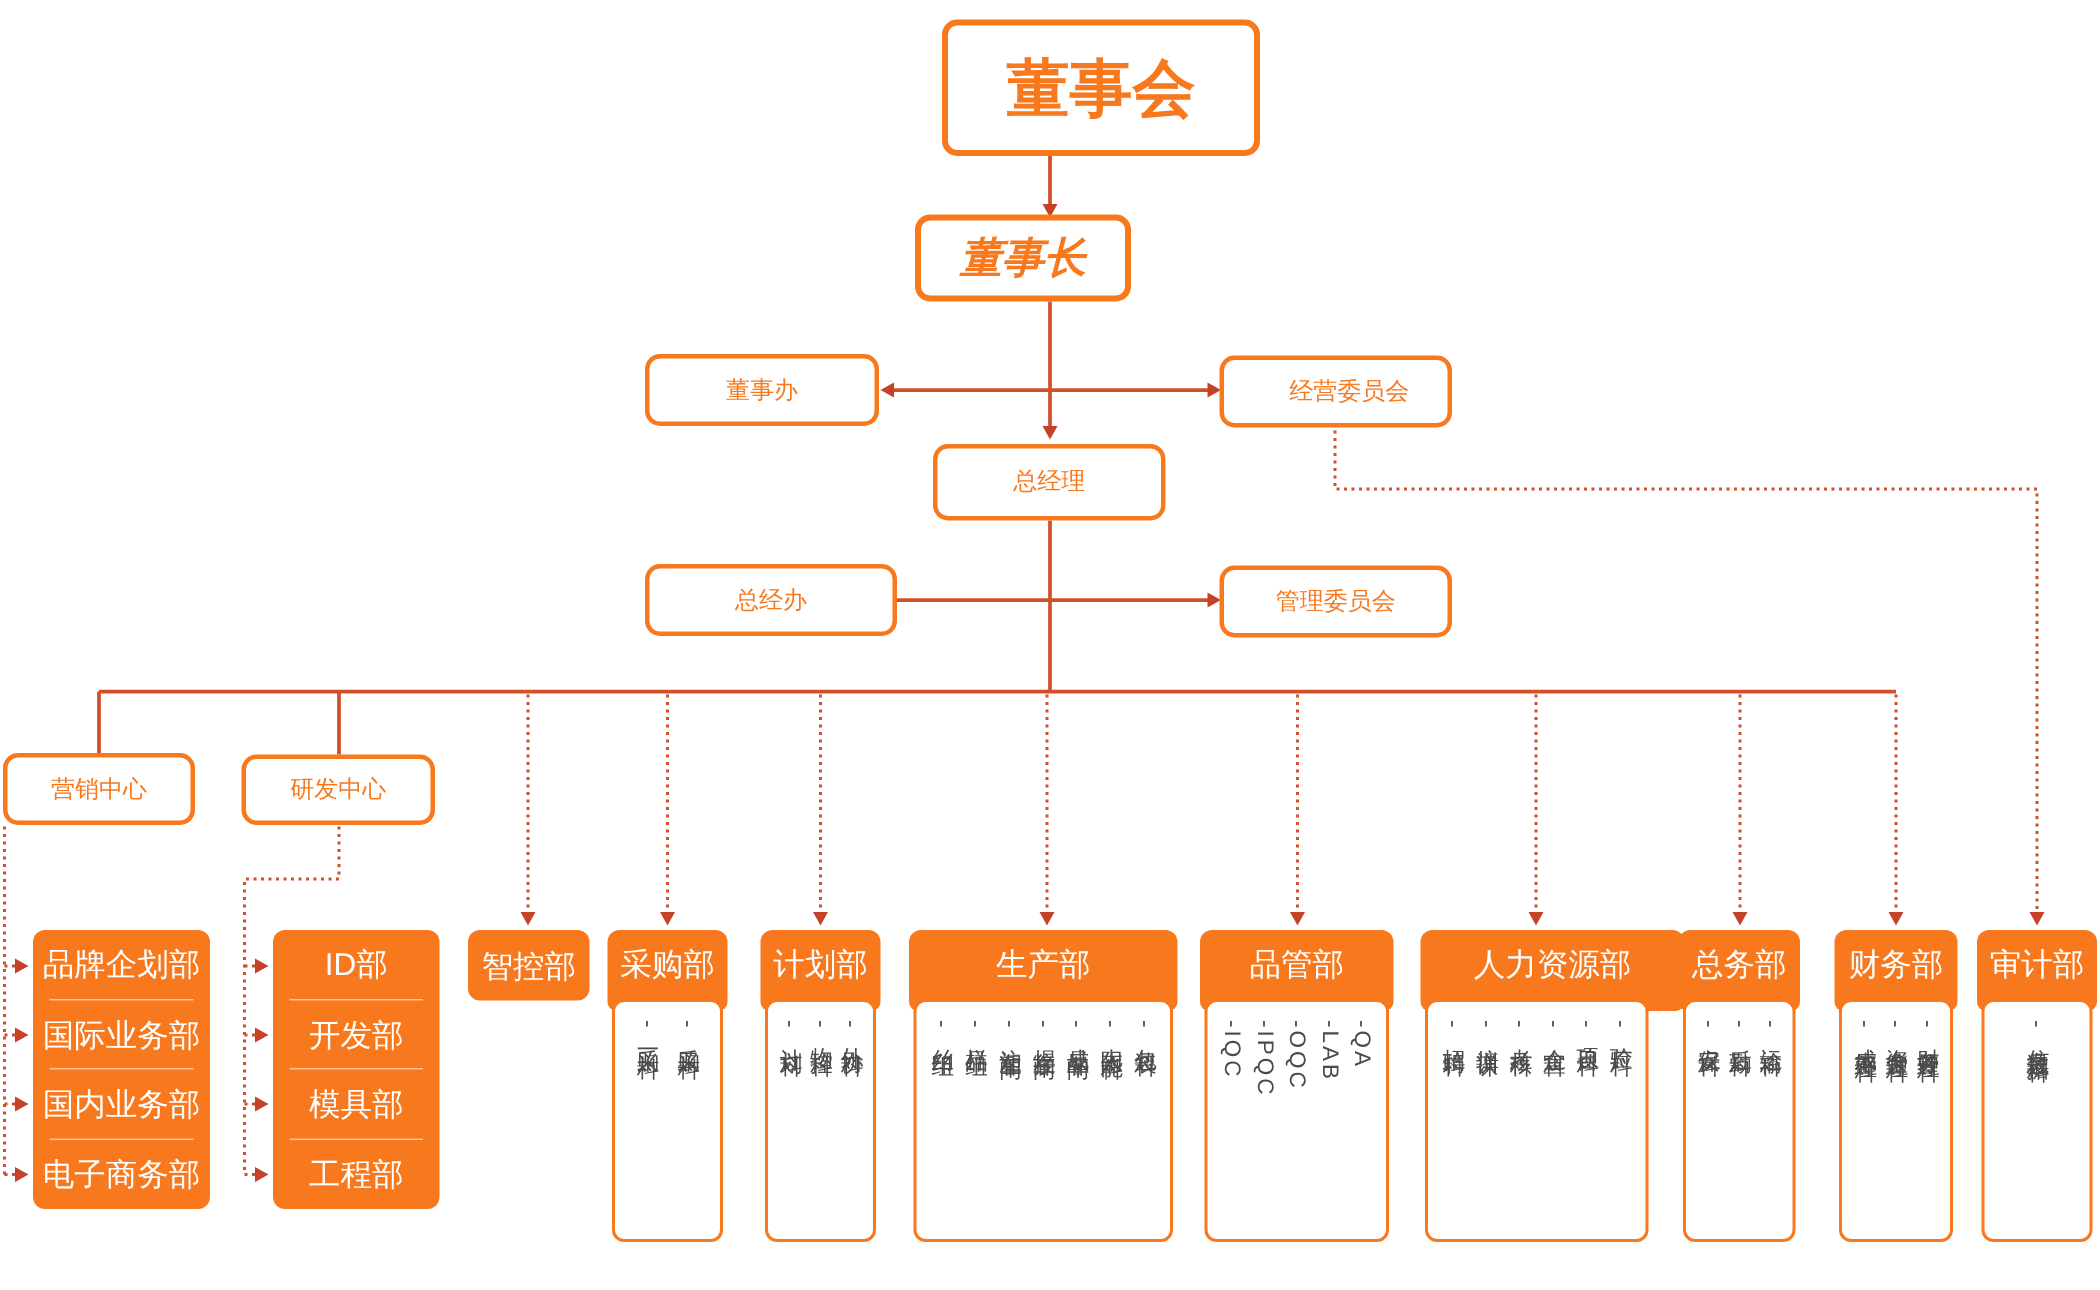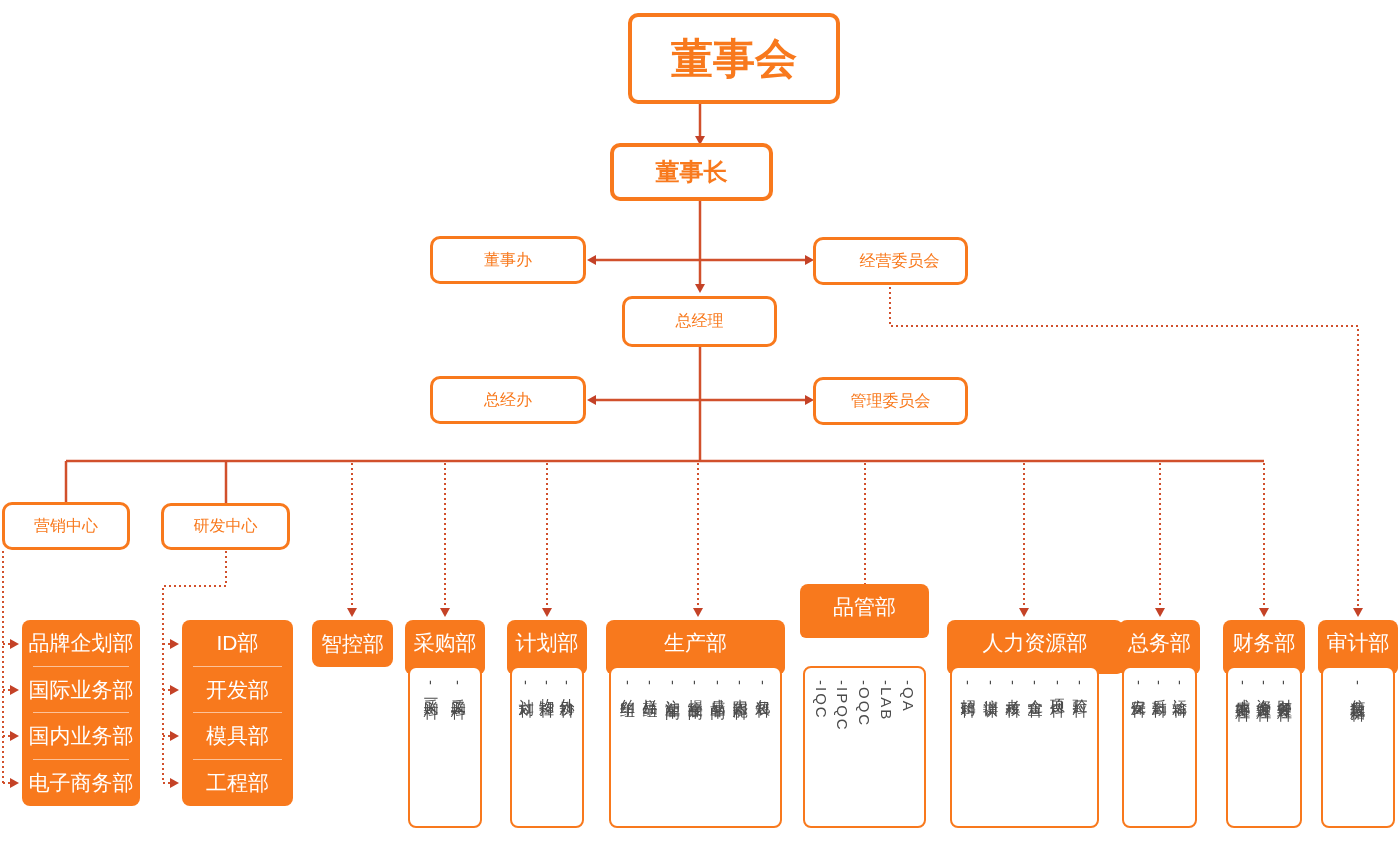--- a/index.html
+++ b/index.html
@@ -13,25 +13,25 @@
   .dt{stroke:var(--line);stroke-width:2;fill:none;stroke-dasharray:2 3;}
   .ah{fill:var(--ah);stroke:none;}
 
   .node{
     position:absolute;z-index:2;background:#fff;border:3px solid var(--orange);
     border-radius:10px;display:flex;align-items:center;justify-content:center;
     color:var(--orange);font-size:16px;box-sizing:border-box;white-space:nowrap;
   }
   #n-board,#n-chairman{border-width:4px;font-weight:bold;}
   #n-board{left:610px;top:13px;width:212px;height:91px;font-size:42px;margin-left:18px;}
-  #n-chairman{left:610px;top:143px;width:163px;height:58px;font-size:24px;}
+  #n-chairman{left:610px;top:143px;width:144px;height:58px;font-size:28px;font-style:italic;}
   #n-board-office{left:430px;top:236px;width:156px;height:48px;}
   #n-op-committee{left:813px;top:237px;width:155px;height:48px;padding-left:18px;}
   #n-gm{left:622px;top:296px;width:155px;height:51px;}
-  #n-gm-office{left:430px;top:376px;width:156px;height:48px;}
+  #n-gm-office{left:430px;top:376px;width:168px;height:48px;}
   #n-mgmt-committee{left:813px;top:377px;width:155px;height:48px;}
   #n-marketing{left:2px;top:502px;width:128px;height:48px;}
   #n-rd{left:161px;top:503px;width:129px;height:47px;}
 
   .fillbox{
     position:absolute;z-index:2;background:var(--orange);border-radius:8px;color:#fff;
     box-sizing:border-box;
   }
   #mkt-children{left:22px;top:620px;width:118px;height:186px;}
   #rd-children{left:182px;top:620px;width:111px;height:186px;}
@@ -164,21 +164,21 @@
     </div>
     <div class="dept-body" style="left: 609px; top: 666px; width: 173px; height: 162px;">
       <span class="sec">-丝印组</span>
       <span class="sec">-样品组</span>
       <span class="sec">-注塑车间</span>
       <span class="sec">-焊接车间</span>
       <span class="sec">-成品车间</span>
       <span class="sec">-太阳能科</span>
       <span class="sec">-包装科</span>
     </div>
-    <div class="dept-header withbody" style="left: 800px; top: 584px; width: 129px; height: 54px;">
+    <div class="dept-header withbody" style="left: 800px; top: 620px; width: 129px; height: 54px;">
       <span>品管部</span>
     </div>
     <div class="dept-body" style="left: 803px; top: 666px; width: 123px; height: 162px;">
       <span class="sec">-IQC</span>
       <span class="sec">-IPQC</span>
       <span class="sec">-OQC</span>
       <span class="sec">-LAB</span>
       <span class="sec">-QA</span>
     </div>
     <div class="dept-header withbody" style="left: 947px; top: 620px; width: 176px; height: 54px;">

